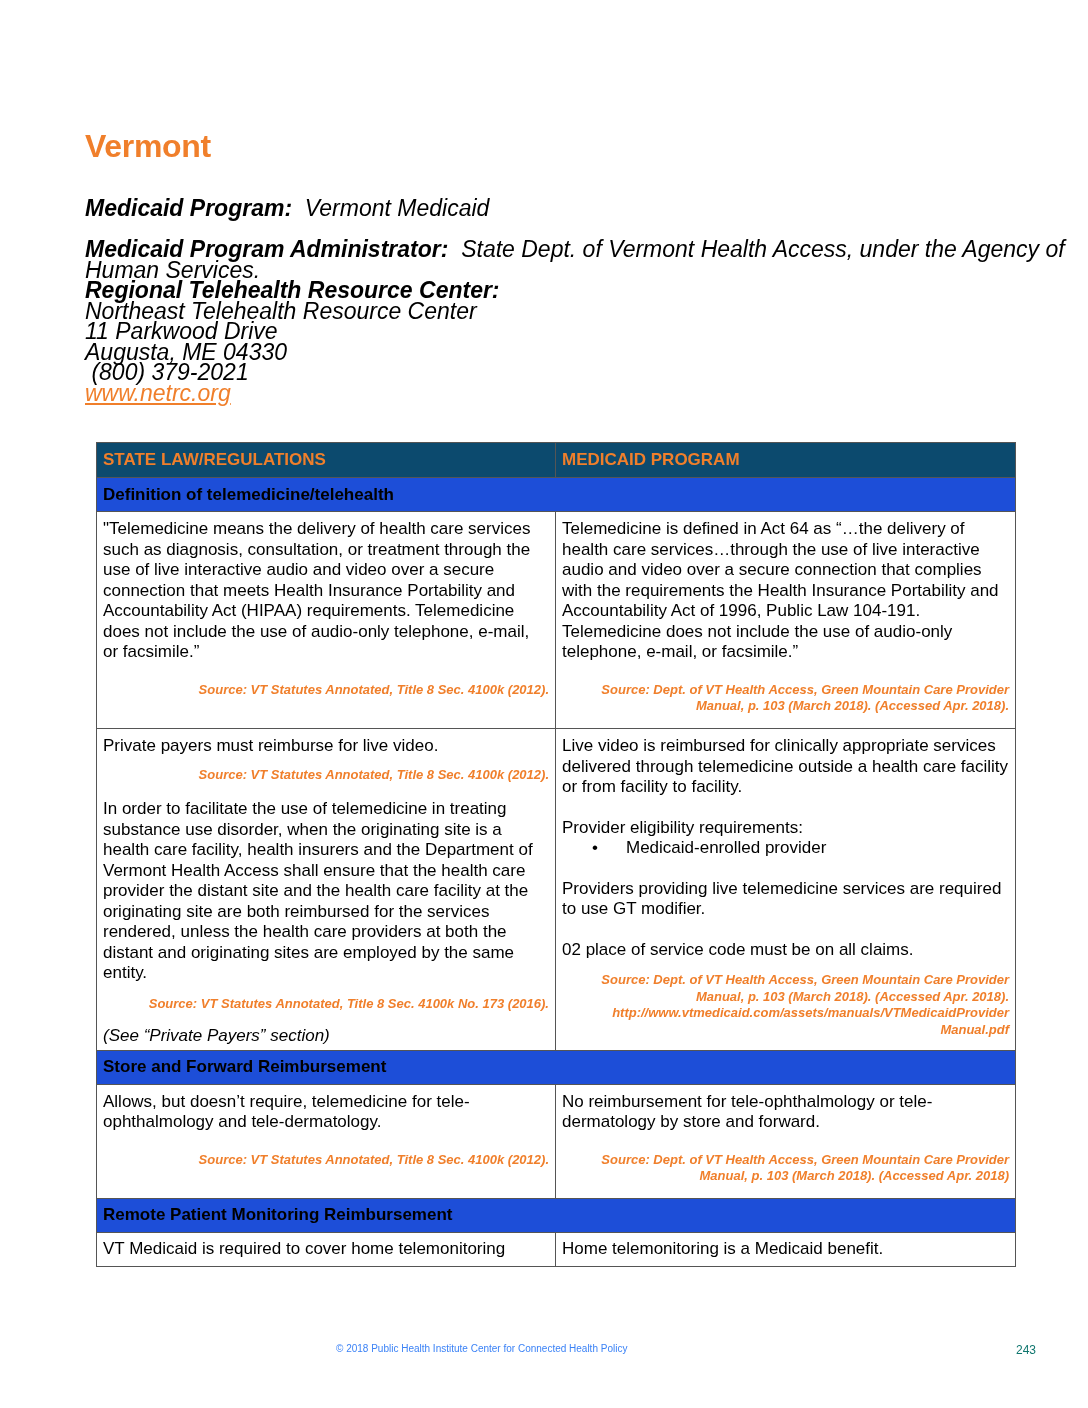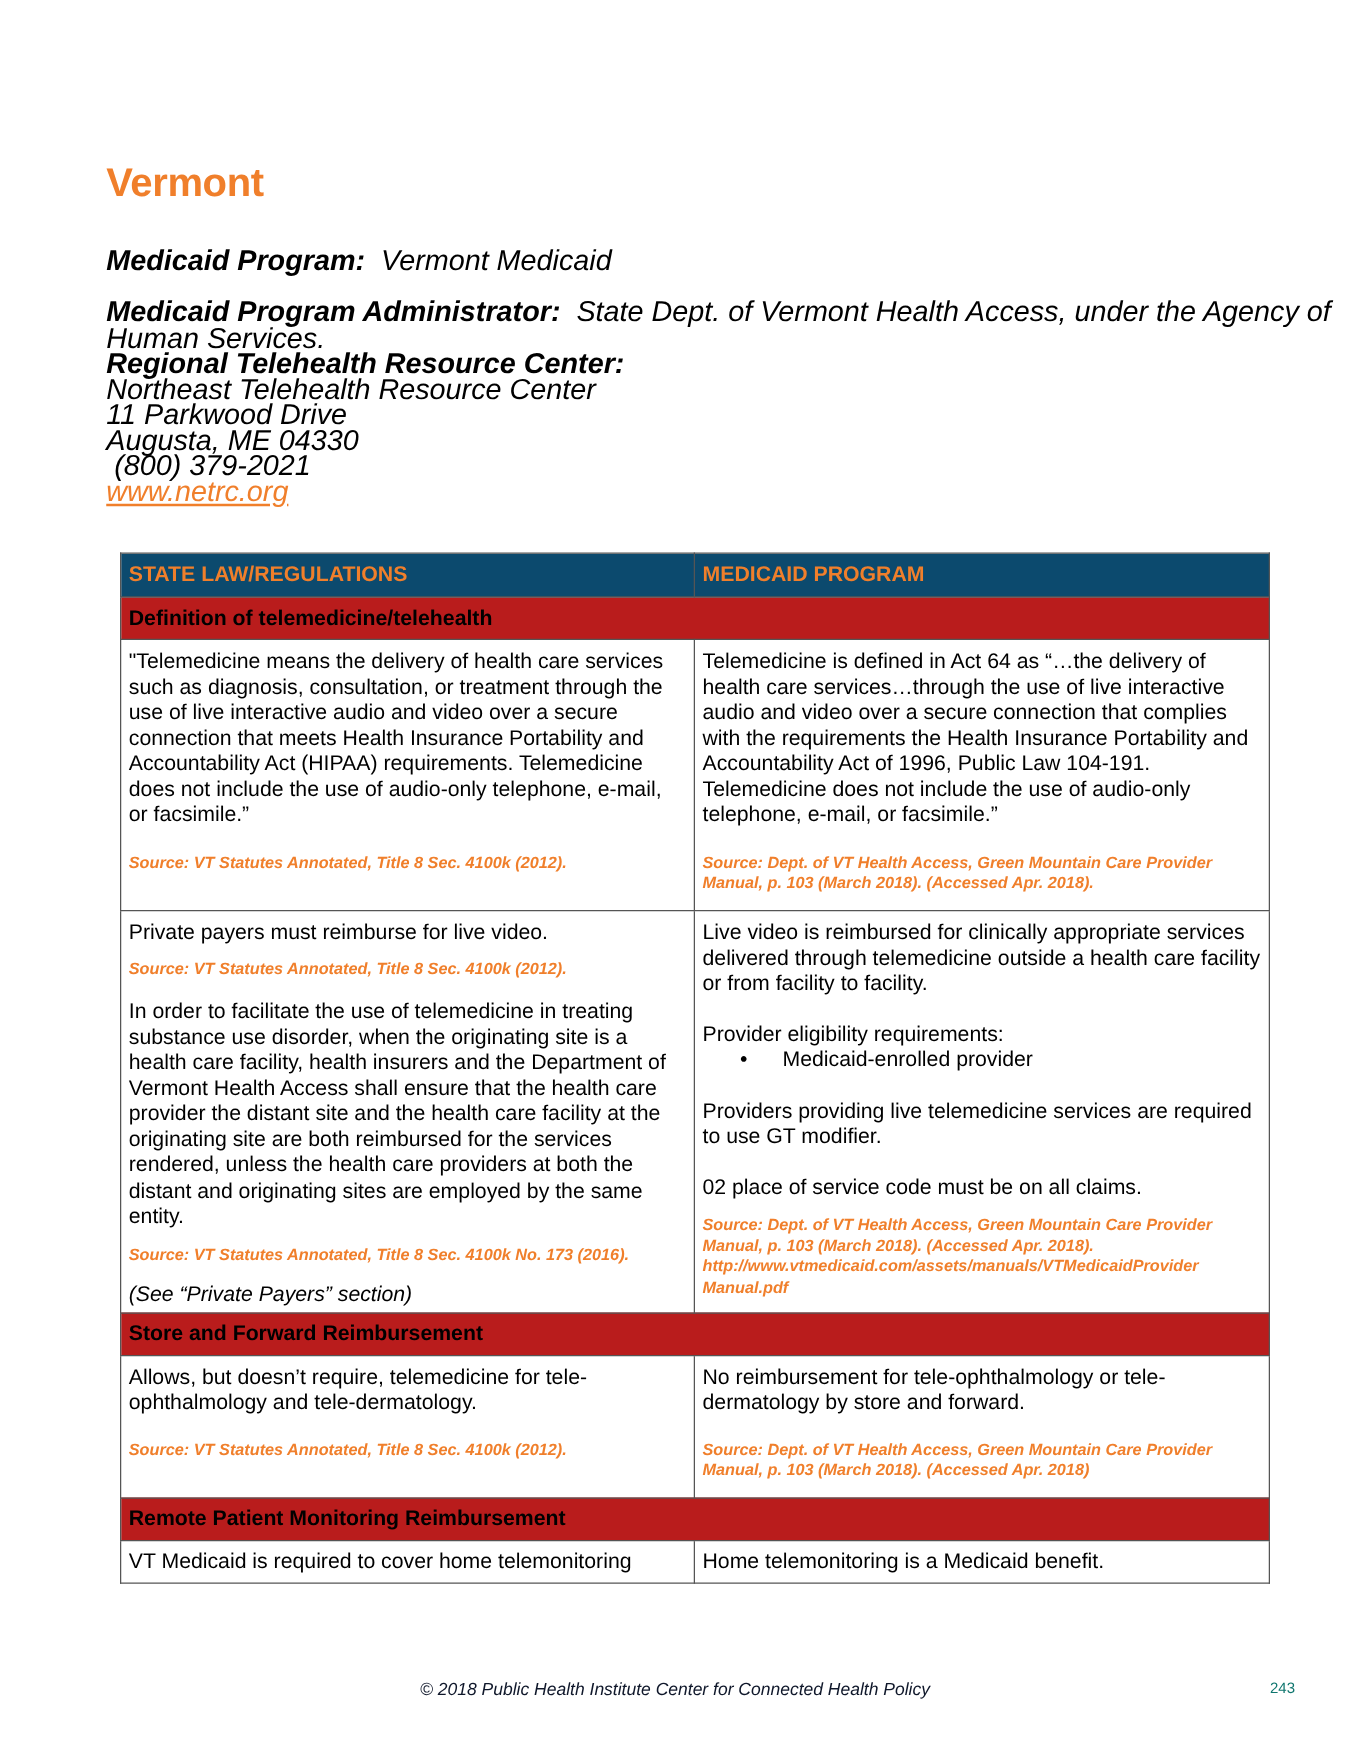--- a/index.html
+++ b/index.html
@@ -6,27 +6,27 @@
   body { width: 1088px; height: 1408px; position: relative; font-family: "Liberation Sans", sans-serif; color: #000; }
   .title { position: absolute; left: 85px; top: 128px; font-size: 32px; font-weight: bold; color: #f07f2b; letter-spacing: -0.3px; }
   .info { position: absolute; left: 85px; font-size: 23px; line-height: 20.5px; font-style: italic; }
   .info b { font-weight: bold; }
   .link { color: #f07f2b; text-decoration: underline; }
   table.main { position: absolute; left: 96px; top: 442px; width: 919px; border-collapse: collapse; table-layout: fixed; font-size: 17px; }
   table.main td { border: 1px solid #555; vertical-align: top; padding: 0 6px; }
   col.c1 { width: 459px; }
   col.c2 { width: 460px; }
   tr.hdr td { background: #0c4a6e; color: #f07f2b; font-weight: bold; font-size: 17px; height: 34px; vertical-align: middle; padding-top: 0; }
-  tr.sec td { background: #b91c1c; font-weight: bold; height: 33px; vertical-align: middle; }
+  tr.sec td { background: #1d4ed8; font-weight: bold; height: 33px; vertical-align: middle; }
   .p { line-height: 20.5px; margin: 0; }
-  .src { color: #f07f2b; font-style: italic; font-weight: bold; font-size: 13px; line-height: 16.5px; margin: 0; }
+  .src { color: #f07f2b; font-style: italic; font-weight: bold; font-size: 13px; line-height: 16.5px; margin: 0; text-align: right; }
   .ital { font-style: italic; }
   .bullet { padding-left: 30px; display: flex; line-height: 20.5px; }
   .bullet .dot { width: 34px; }
-  .footer { position: absolute; left: 336px; top: 1343px; font-size: 14px; color: #0f172a; font-style: italic; }
+  .footer { position: absolute; left: 336px; top: 1343px; font-size: 10px; color: #3b82f6; }
   .pagenum { position: absolute; left: 1016px; top: 1343px; font-size: 12px; color: #0f766e; }
 </style>
 </head>
 <body>
 
 <div class="title">Vermont</div>
 
 <div class="info" style="top:198px;">
   <b>Medicaid Program:</b>&nbsp;&nbsp;<span>Vermont Medicaid</span>
 </div>

